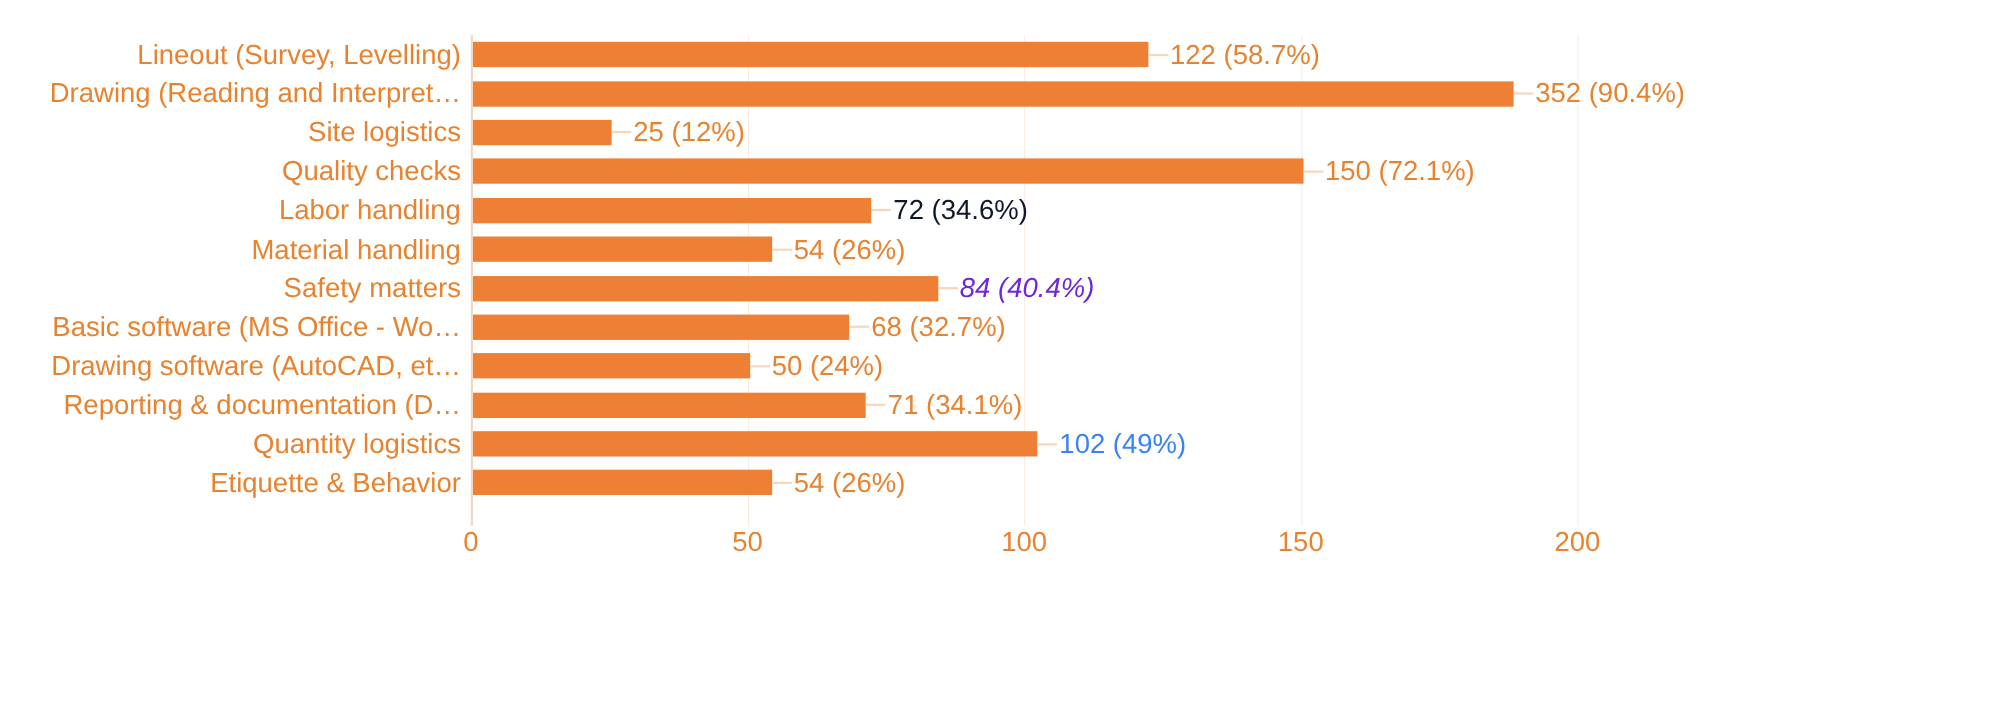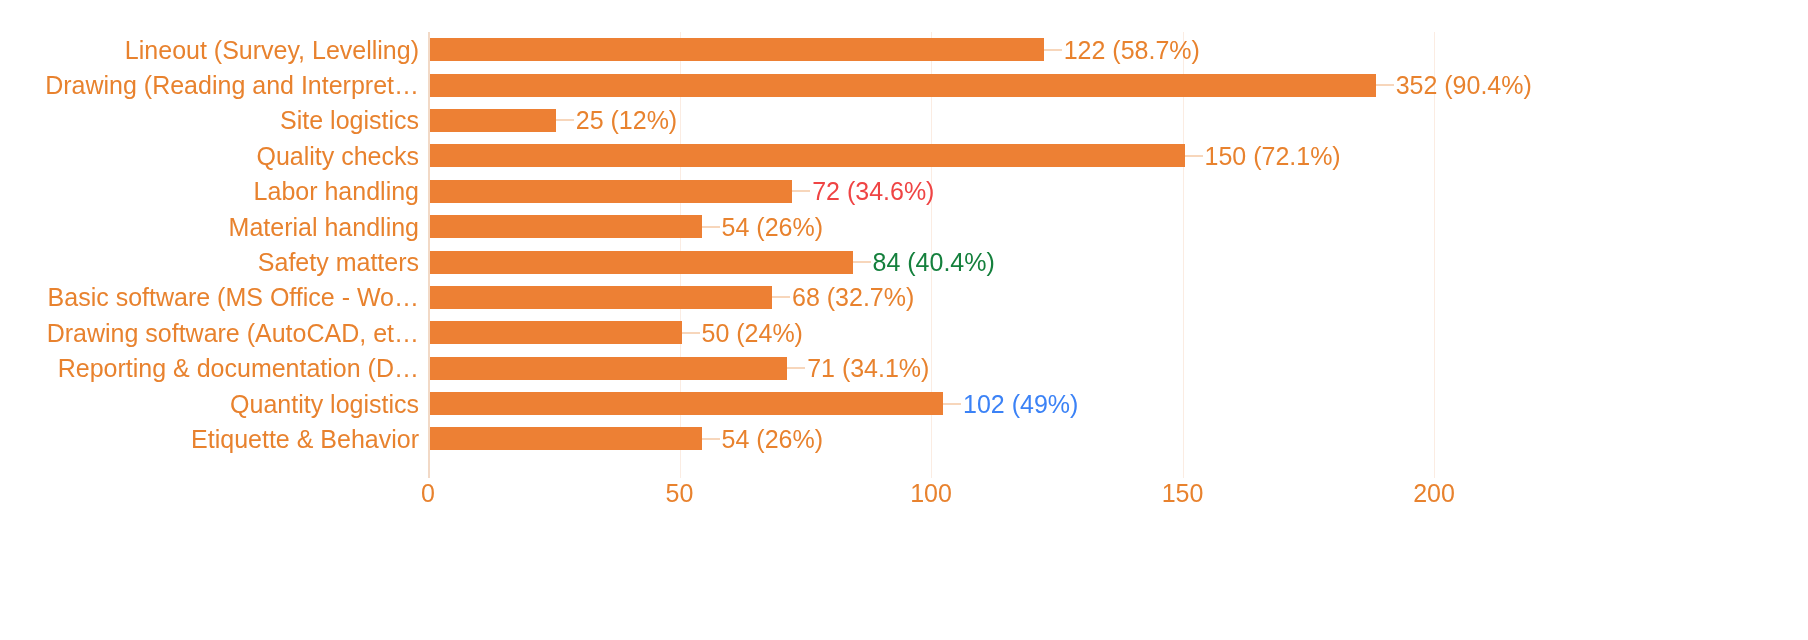--- a/index.html
+++ b/index.html
@@ -162,37 +162,37 @@
           <div class="bar" style="width: 754.5px; background: rgb(237, 128, 52);"></div>
           <div class="connector"></div>
           <div class="val-label" style="color: rgb(232, 130, 46);">150 (72.1%)</div>
         </div>
       </div>
       <div class="row">
         <div class="cat-label"><span>Labor handling</span></div>
         <div class="bar-wrap">
           <div class="bar" style="width: 362.16px; background: rgb(237, 128, 52);"></div>
           <div class="connector"></div>
-          <div class="val-label" style="color: #ef4444;">72 (34.6%)</div>
+          <div class="val-label" style="color: #0f172a;">72 (34.6%)</div>
         </div>
       </div>
       <div class="row">
         <div class="cat-label"><span>Material handling</span></div>
         <div class="bar-wrap">
           <div class="bar" style="width: 271.62px; background: rgb(237, 128, 52);"></div>
           <div class="connector"></div>
           <div class="val-label" style="color: rgb(232, 130, 46);">54 (26%)</div>
         </div>
       </div>
       <div class="row">
         <div class="cat-label"><span>Safety matters</span></div>
         <div class="bar-wrap">
           <div class="bar" style="width: 422.52px; background: rgb(237, 128, 52);"></div>
           <div class="connector"></div>
-          <div class="val-label" style="color: #15803d;">84 (40.4%)</div>
+          <div class="val-label" style="color: #6d28d9; font-style: italic;">84 (40.4%)</div>
         </div>
       </div>
       <div class="row">
         <div class="cat-label"><span>Basic software (MS Office - Wo…</span></div>
         <div class="bar-wrap">
           <div class="bar" style="width: 342.04px; background: rgb(237, 128, 52);"></div>
           <div class="connector"></div>
           <div class="val-label" style="color: rgb(232, 130, 46);">68 (32.7%)</div>
         </div>
       </div>

